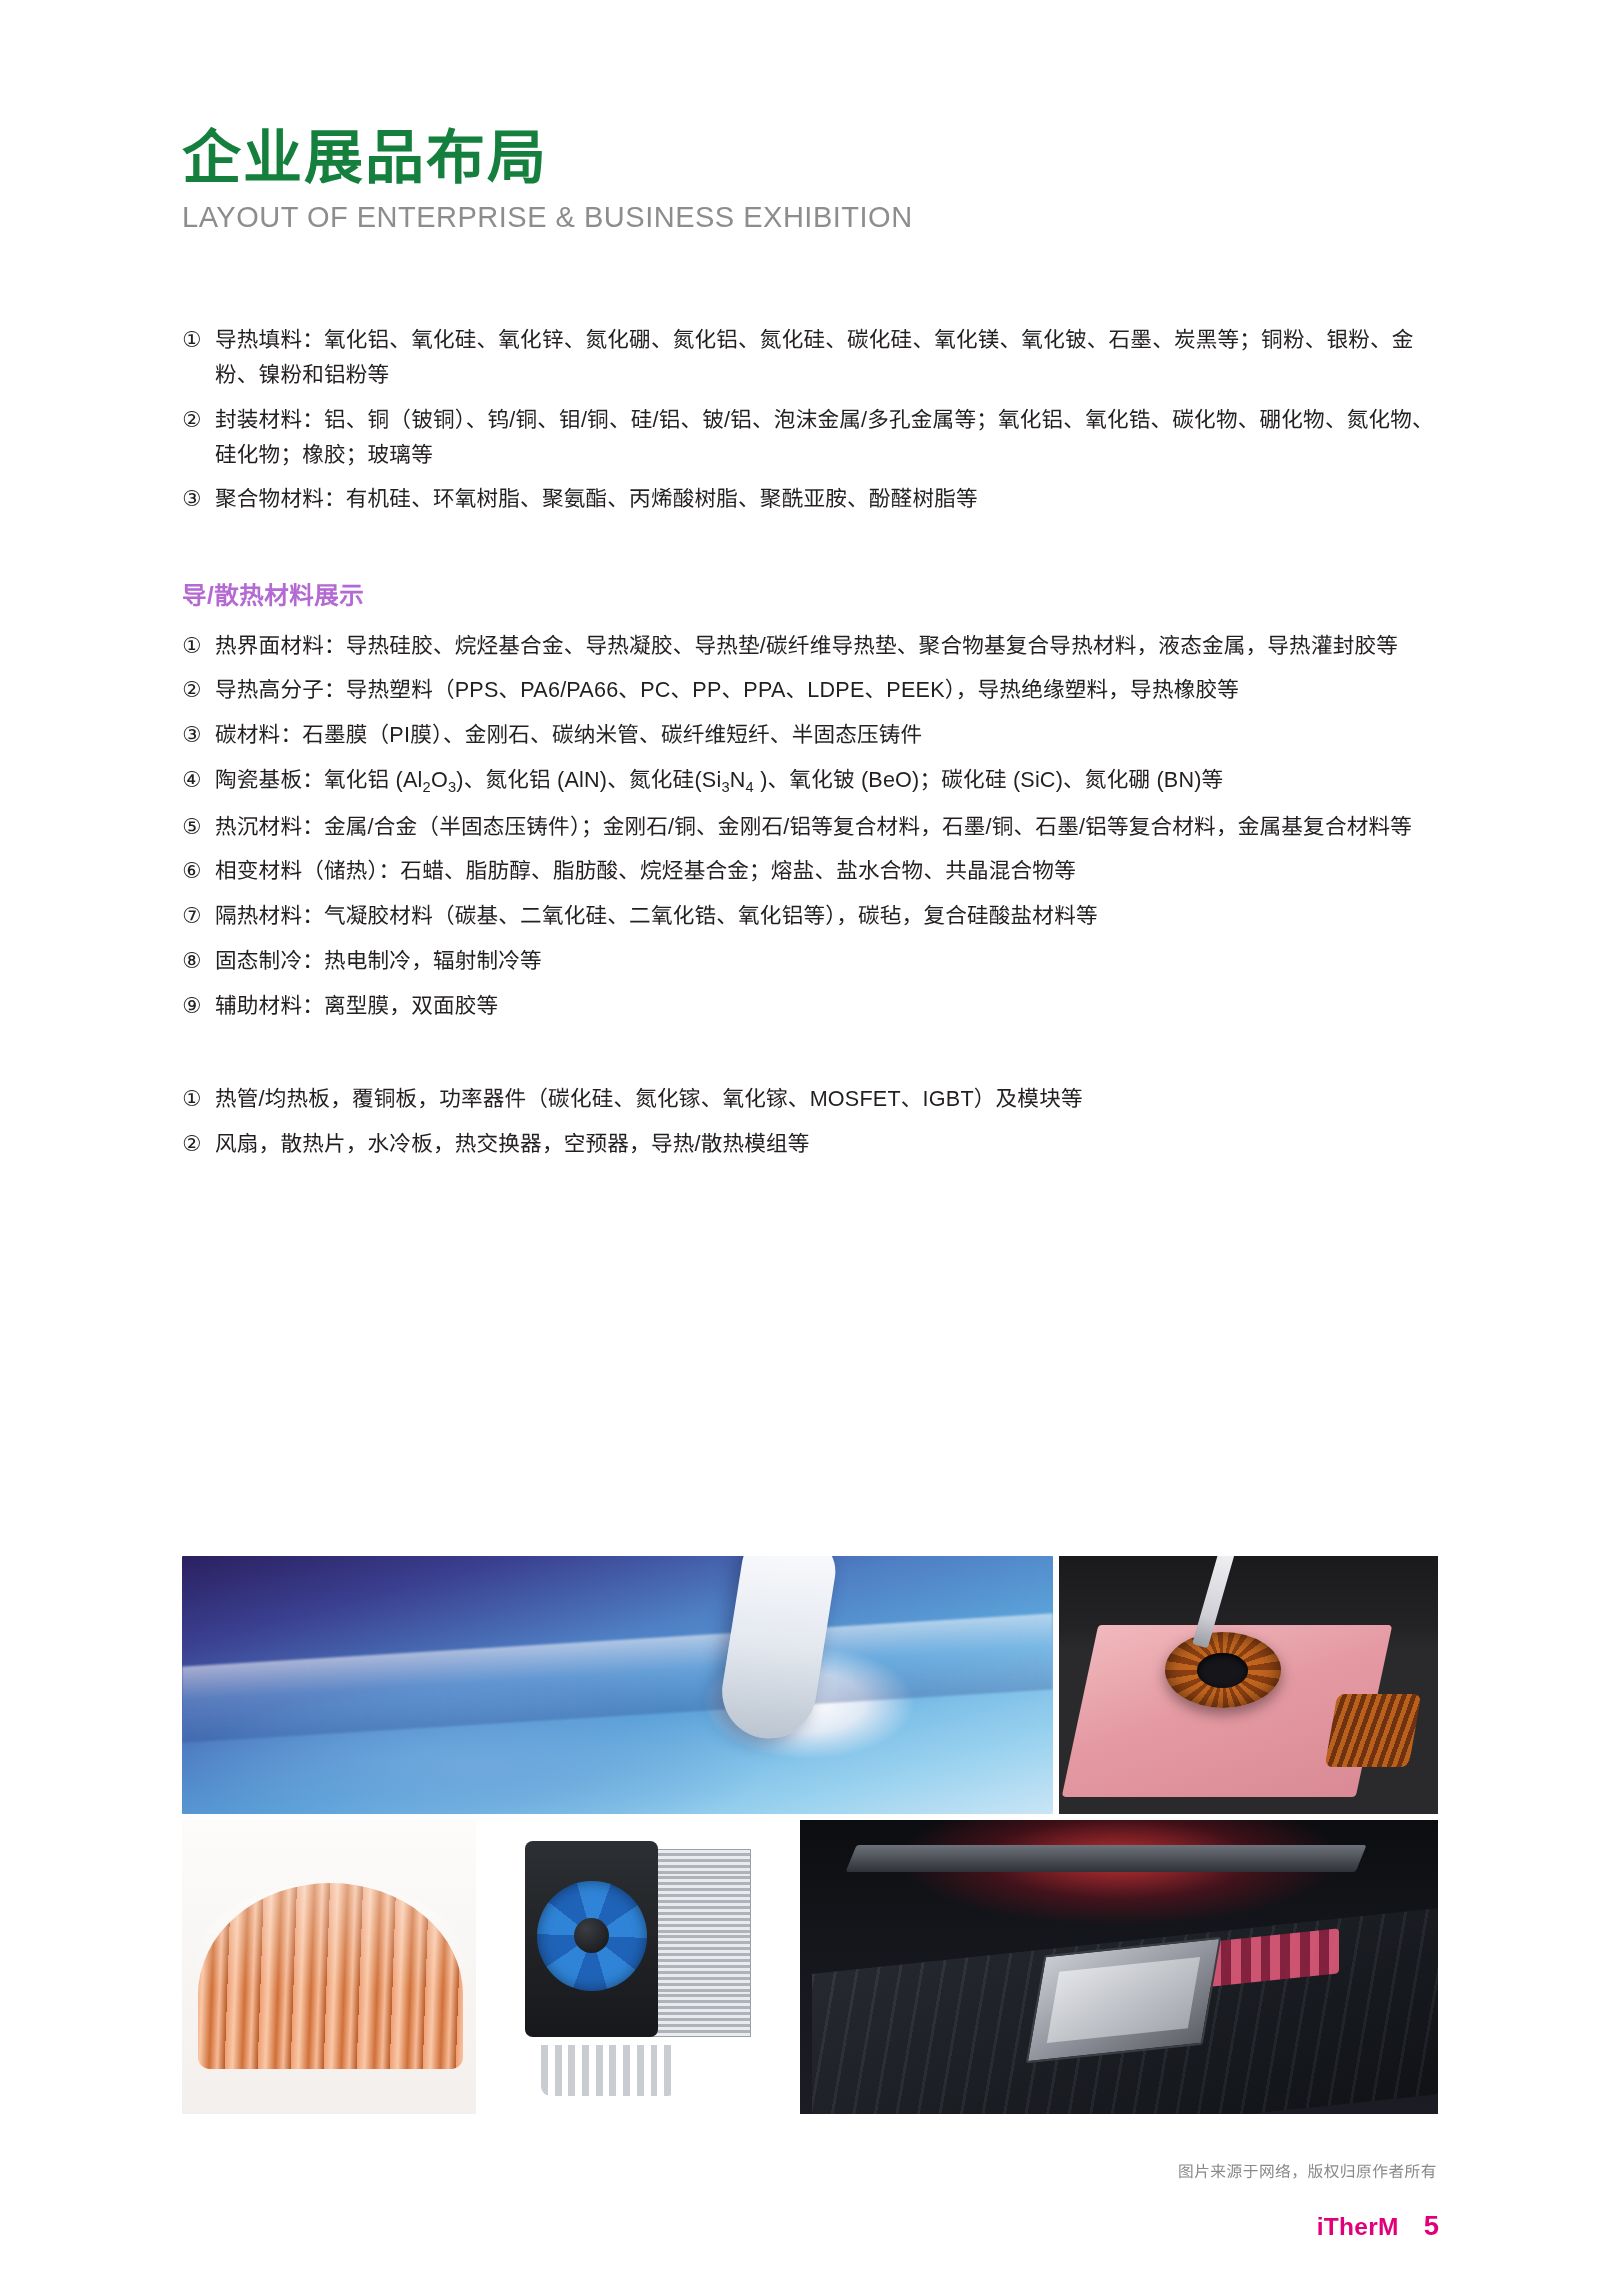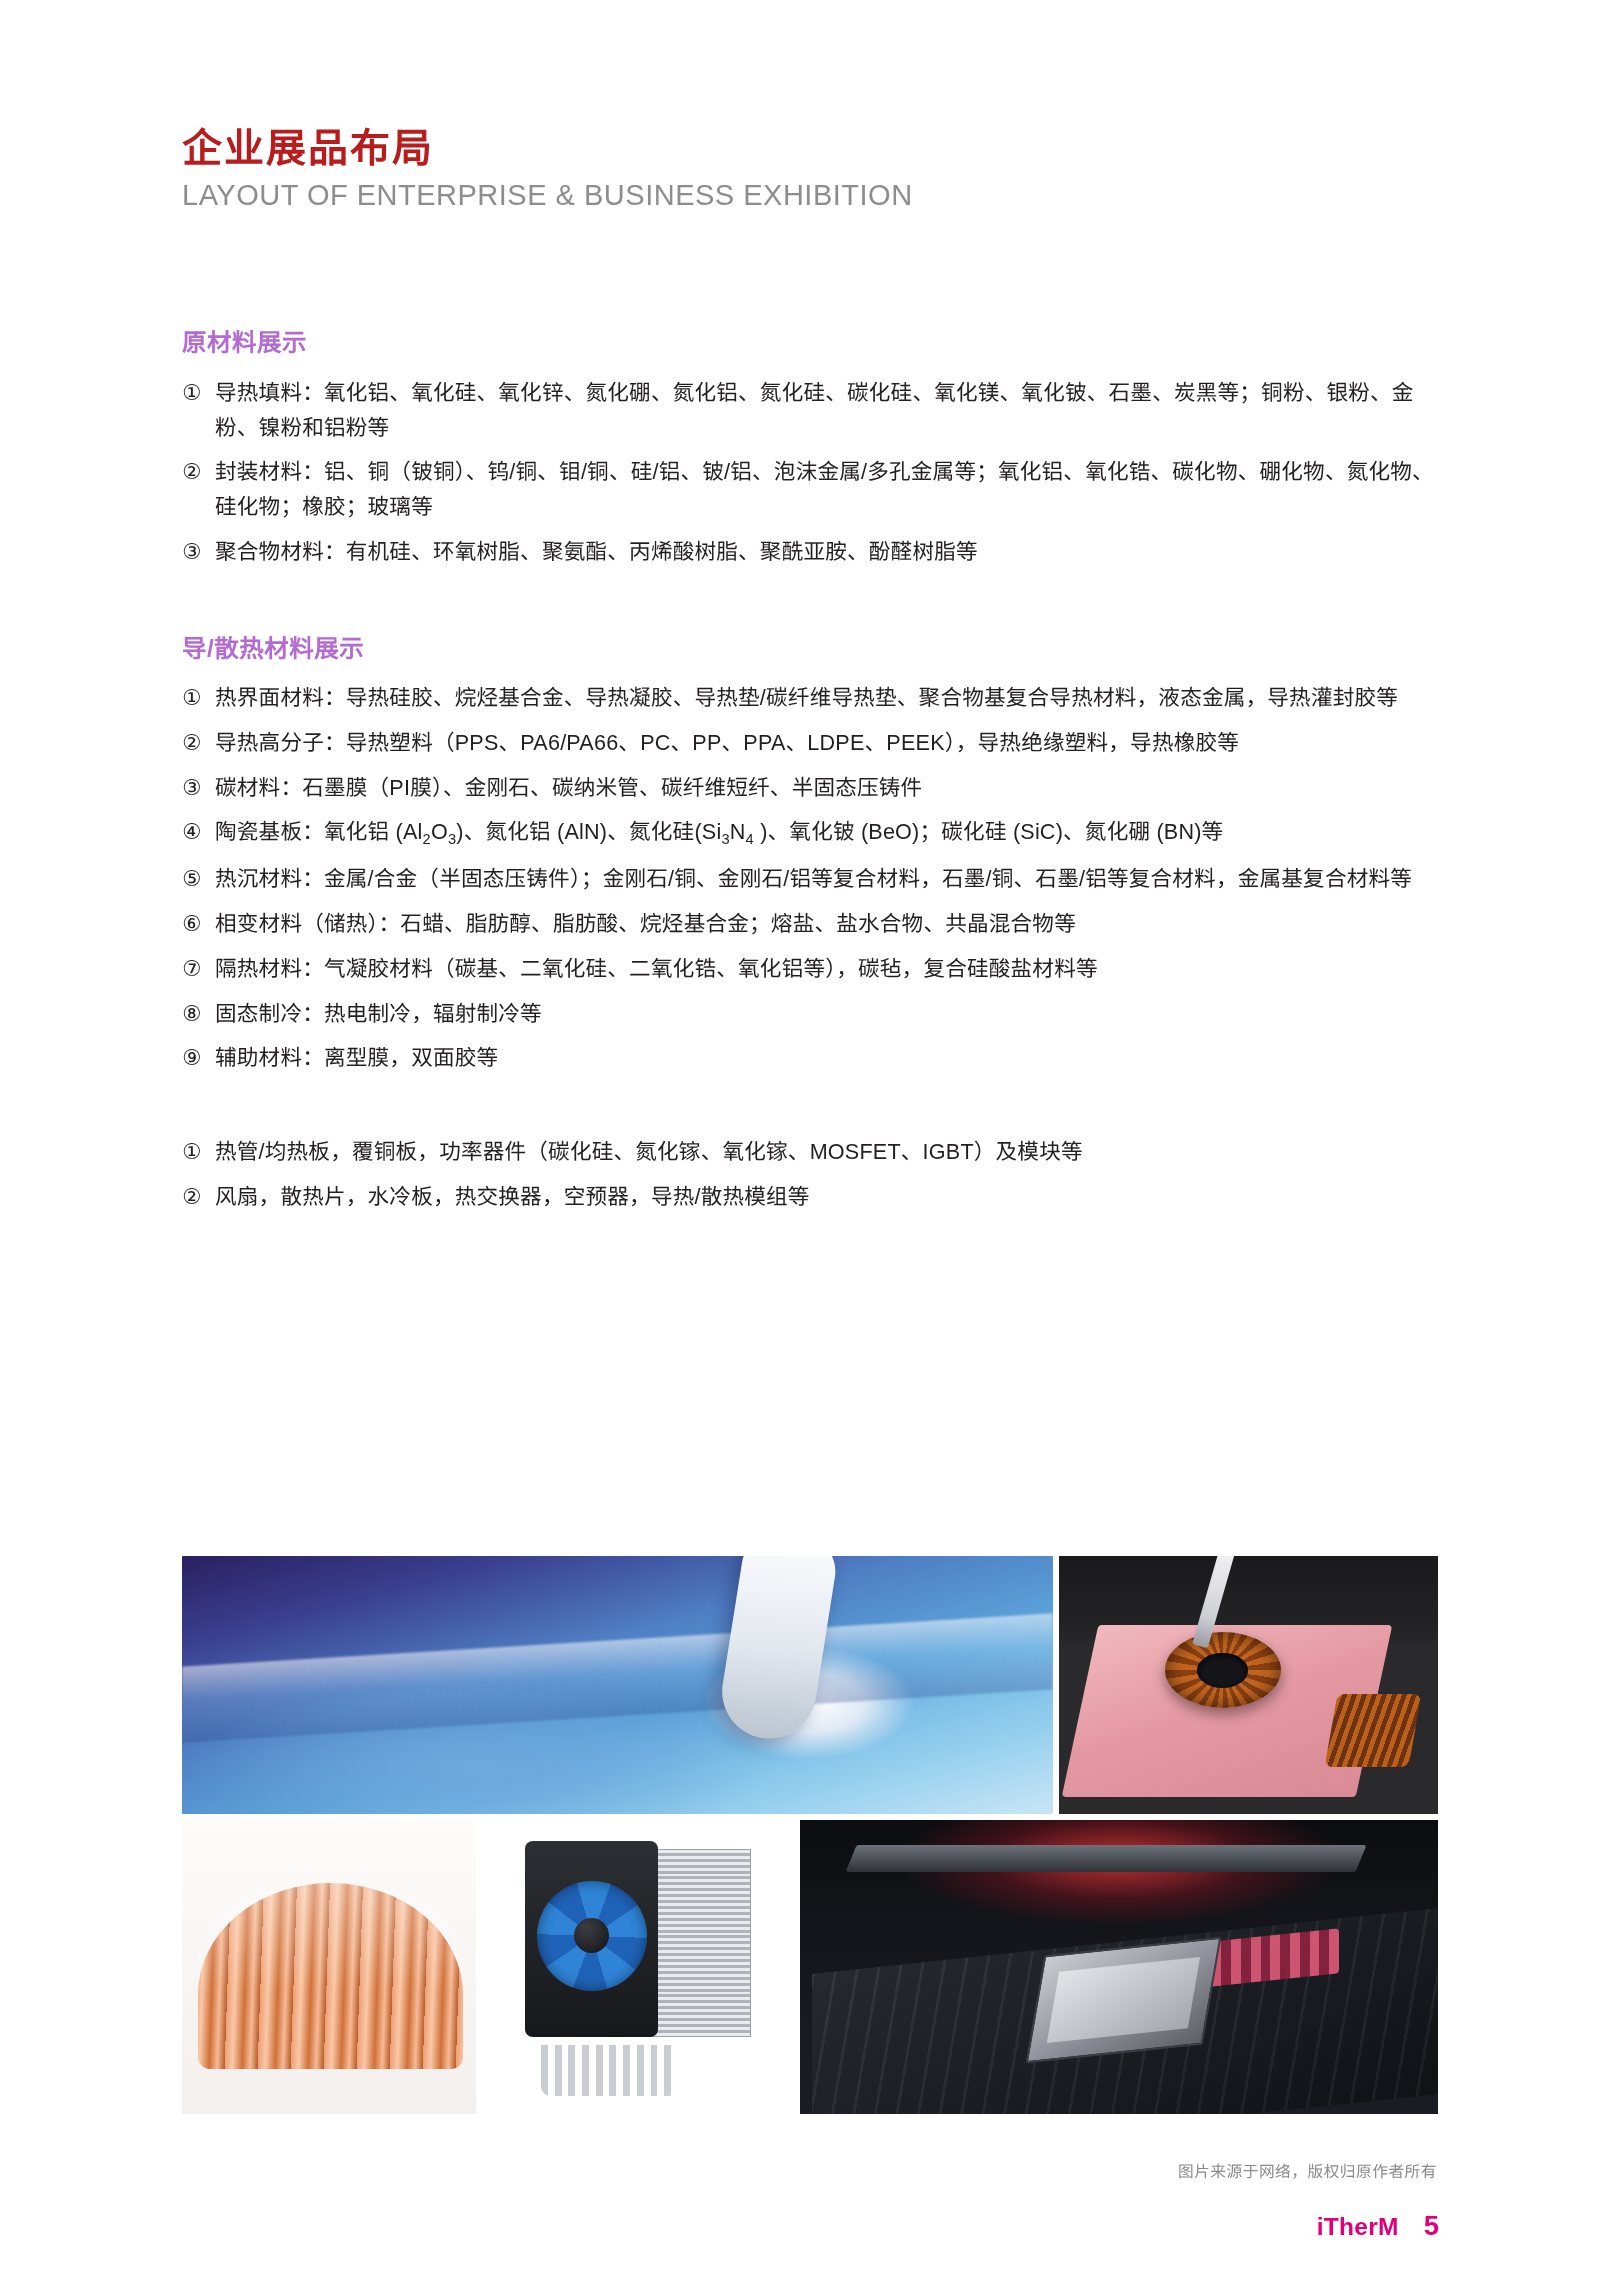--- a/index.html
+++ b/index.html
@@ -23,23 +23,23 @@
   }
 
   
   .header {
     position: absolute;
     left: 182px;
     top: 125px;
     width: 1274px;
   }
   .title-cn {
-    font-size: 40px;
+    font-size: 59px;
     font-weight: bold;
-    color: #b91c1c;
+    color: #15803d;
     letter-spacing: 2px;
     line-height: 1.15;
     margin: 0 0 7.8px 0;
   }
   .title-en {
     font-size: 29px;
     color: #8d8d8d;
     letter-spacing: 0.5px;
     font-weight: 400;
     margin: 0;
@@ -348,21 +348,20 @@
 <div class="page">
 
   <div class="header">
     <h1 class="title-cn">企业展品布局</h1>
     <div class="title-en">LAYOUT OF ENTERPRISE &amp; BUSINESS EXHIBITION</div>
   </div>
 
   <div class="content">
 
     <div class="section">
-      <h2 class="section-heading">原材料展示</h2>
       <ul class="list">
         <li>
           <span class="marker">①</span>
           <span class="item-text">导热填料：氧化铝、氧化硅、氧化锌、氮化硼、氮化铝、氮化硅、碳化硅、氧化镁、氧化铍、石墨、炭黑等；铜粉、银粉、金粉、镍粉和铝粉等</span>
         </li>
         <li>
           <span class="marker">②</span>
           <span class="item-text">封装材料：铝、铜（铍铜）、钨/铜、钼/铜、硅/铝、铍/铝、泡沫金属/多孔金属等；氧化铝、氧化锆、碳化物、硼化物、氮化物、硅化物；橡胶；玻璃等</span>
         </li>
         <li>

